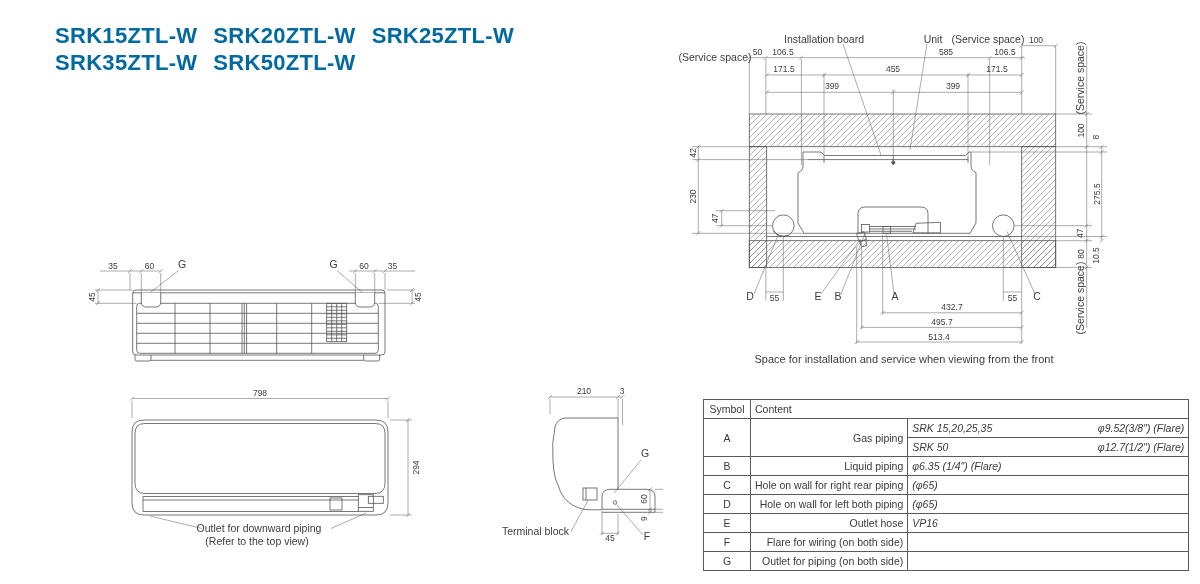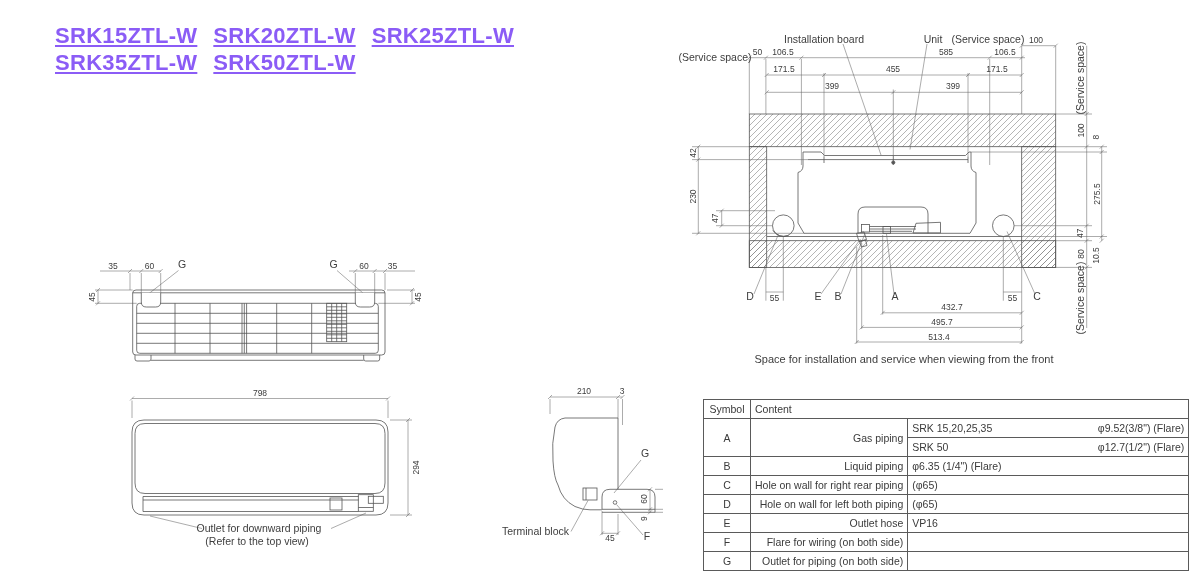--- a/index.html
+++ b/index.html
@@ -1,36 +1,36 @@
 <!DOCTYPE html>
 <html><head>
 <meta charset="utf-8">
 <style>
   html,body{margin:0;padding:0;background:#ffffff;}
   #canvas{position:relative;width:1200px;height:584px;background:#ffffff;overflow:hidden;
           font-family:"Liberation Sans",sans-serif;color:#3d3d3d;}
-  #title{position:absolute;left:55px;top:22px;font-weight:bold;font-size:22px;color:#8b5cf6;
-         letter-spacing:.3px;line-height:27px;white-space:nowrap;text-decoration:underline;}
+  #title{position:absolute;left:55px;top:22px;font-weight:bold;font-size:22px;color:#0369a1;
+         letter-spacing:.3px;line-height:27px;white-space:nowrap;}
   #title .m{margin-right:16px;}
   svg{position:absolute;overflow:visible;}
   svg .ln{stroke:#555;stroke-width:.8;fill:none;}
   svg .thin{stroke:#666;stroke-width:.55;fill:none;}
   svg .wall{fill:url(#hat);stroke:#555;stroke-width:.8;}
   svg text{fill:#3d3d3d;font-family:"Liberation Sans",sans-serif;}
   .dt{font-size:8.5px;}
   .lb{font-size:10.5px;}
   .cap{font-size:11px;}
   #spec-table{position:absolute;left:703px;top:391px;border-collapse:collapse;
               font-size:10.5px;color:#3a3a3a;table-layout:fixed;margin-top:8px;}
   #spec-table td,#spec-table th{border:1px solid #5a5a5a;height:18px;padding:0 4px;
               font-weight:normal;overflow:hidden;white-space:nowrap;}
   #spec-table{border:1.5px solid #4a4a4a;}
   .c-sym{width:38px;text-align:center;}
   .c-desc{width:142px;text-align:right;}
-  .c-val{width:272px;text-align:left;}
+  .c-val{width:272px;text-align:left;font-style:italic;}
   .split{display:flex;justify-content:space-between;}
 </style>
 </head>
 <body>
 
 <div id="canvas">
 
   <div id="title">
     <div>
       <span class="m">SRK15ZTL-W</span><span class="m">SRK20ZTL-W</span><span>SRK25ZTL-W</span>

